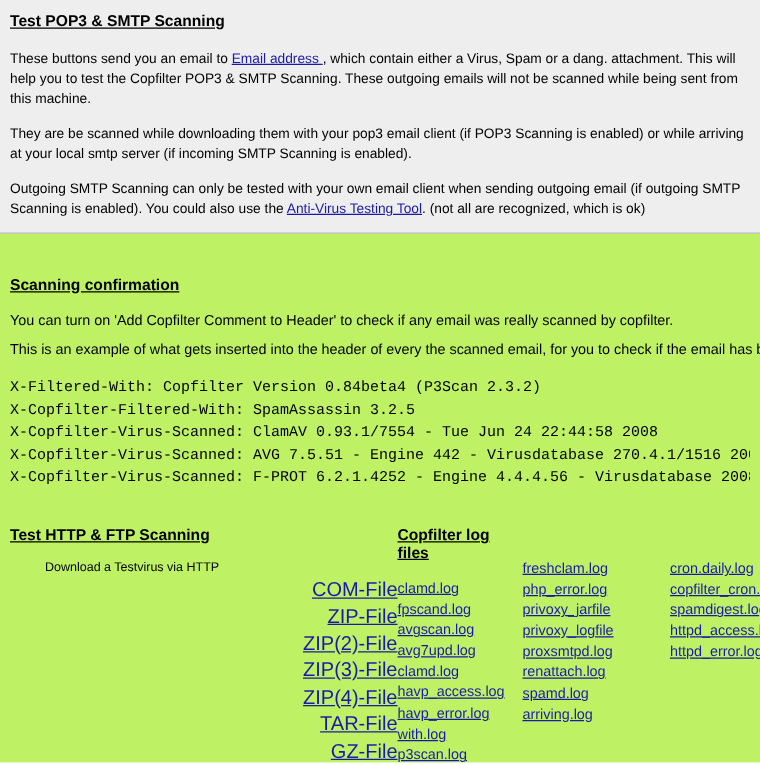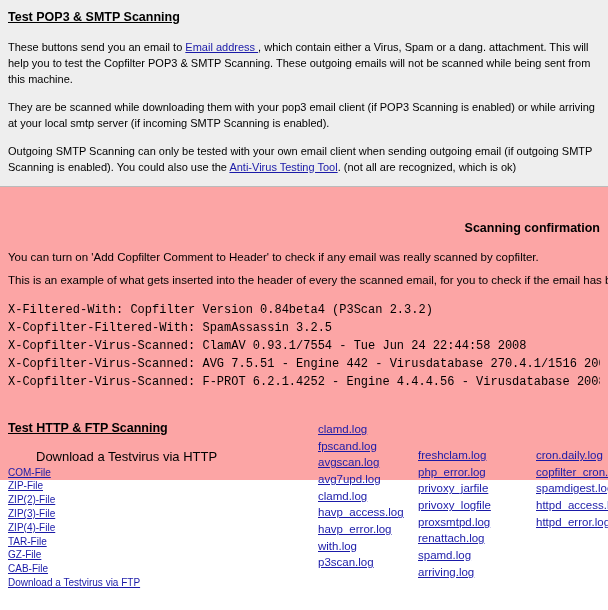--- a/index.html
+++ b/index.html
@@ -11,22 +11,22 @@
     width: 608px;
     height: 610px;
     font-family: "Liberation Sans", sans-serif;
     font-size: 12px;
     color: #000000;
     overflow: hidden;
   }
   .page {
     position: relative;
     width: 608px;
-    height: 480px;
-    background: #fca5a5;
+    height: 610px;
+    background: #bef264;
   }
   .panel {
     background: #eeeeee;
     border-bottom: 1px solid #bbbbbb;
     padding: 10px 8px 10px 8px;
   }
   .panel h2 {
     margin: 0 0 16px 0;
     font-size: 12.5px;
     font-weight: bold;
@@ -46,21 +46,21 @@
   .section-gap {
     height: 34px;
   }
   .body-area {
     padding: 0 8px;
   }
   h3.section-title {
     margin: 0 0 14px 0;
     font-size: 12.5px;
     font-weight: bold;
-    text-align: right;
+    text-decoration: underline;
   }
   .conf-text {
     margin: 0 0 6px 0;
     font-size: 11.5px;
     line-height: 1.5;
     white-space: nowrap;
   }
   pre.headers {
     margin: 12px 0 0 0;
     font-family: "Liberation Mono", monospace;
@@ -90,33 +90,34 @@
     width: 118px;
     flex: 0 0 118px;
   }
   h4.col-title {
     margin: 0 0 14px 0;
     font-size: 12.5px;
     font-weight: bold;
     text-decoration: underline;
   }
   .plain-line {
-    font-size: 13px;
+    font-size: 10px;
     line-height: 1.28;
     margin-bottom: 1px;
     padding-left: 28px;
   }
   .file-link {
     display: block;
-    font-size: 10px;
+    font-size: 16px;
     line-height: 1.28;
     color: #1a1aa8;
     text-decoration: underline;
     cursor: pointer;
     margin-bottom: 1px;
+    text-align: right;
   }
   .log-link {
     display: block;
     font-size: 11.5px;
     line-height: 1.45;
     color: #1a1aa8;
     text-decoration: underline;
     cursor: pointer;
   }
   .spacer-top { height: 26px; }
@@ -158,20 +159,21 @@
         <a class="file-link">ZIP(3)-File</a>
         <a class="file-link">ZIP(4)-File</a>
         <a class="file-link">TAR-File</a>
         <a class="file-link">GZ-File</a>
         <a class="file-link">CAB-File</a>
         <a class="file-link">Download a Testvirus via FTP</a>
       </div>
 
       <div class="col-right">
         <div class="logcol">
+          <h4 class="col-title">Copfilter log files</h4>
           <a class="log-link">clamd.log</a>
           <a class="log-link">fpscand.log</a>
           <a class="log-link">avgscan.log</a>
           <a class="log-link">avg7upd.log</a>
           <a class="log-link">clamd.log</a>
           <a class="log-link">havp_access.log</a>
           <a class="log-link">havp_error.log</a>
           <a class="log-link">with.log</a>
           <a class="log-link">p3scan.log</a>
         </div>

